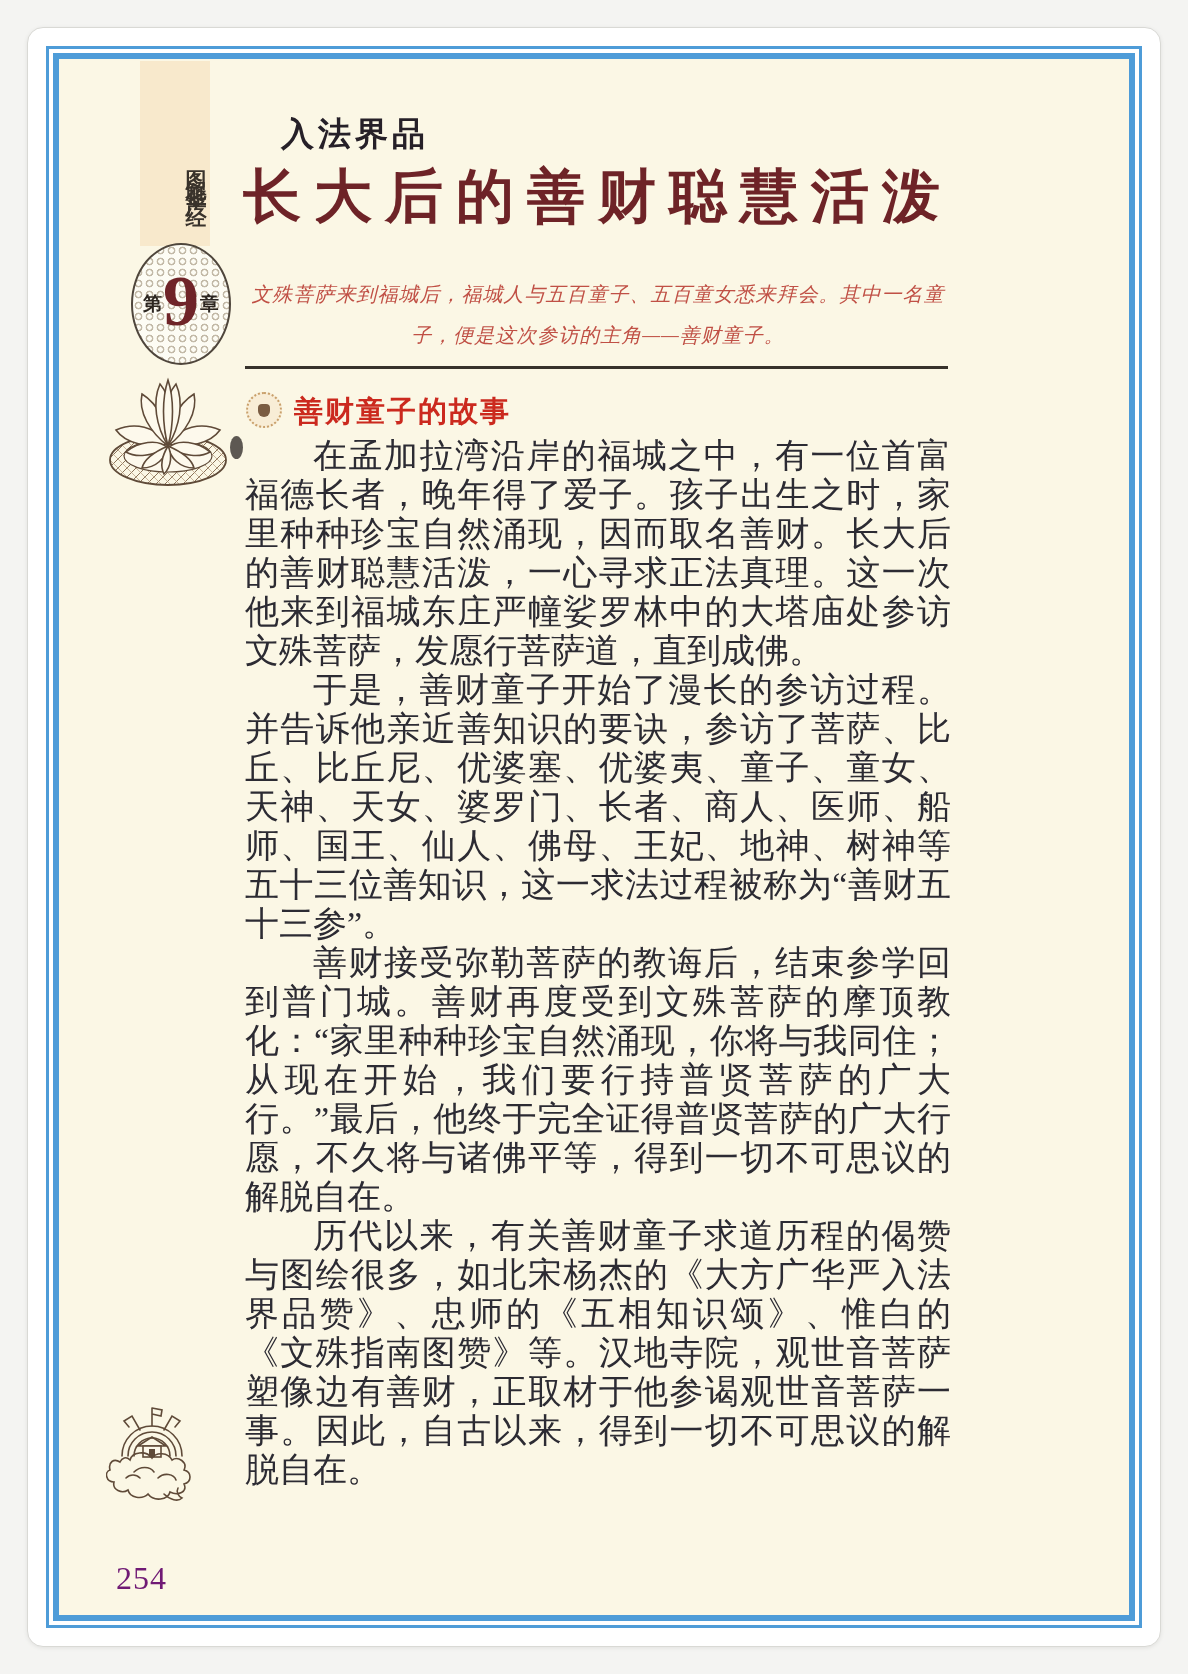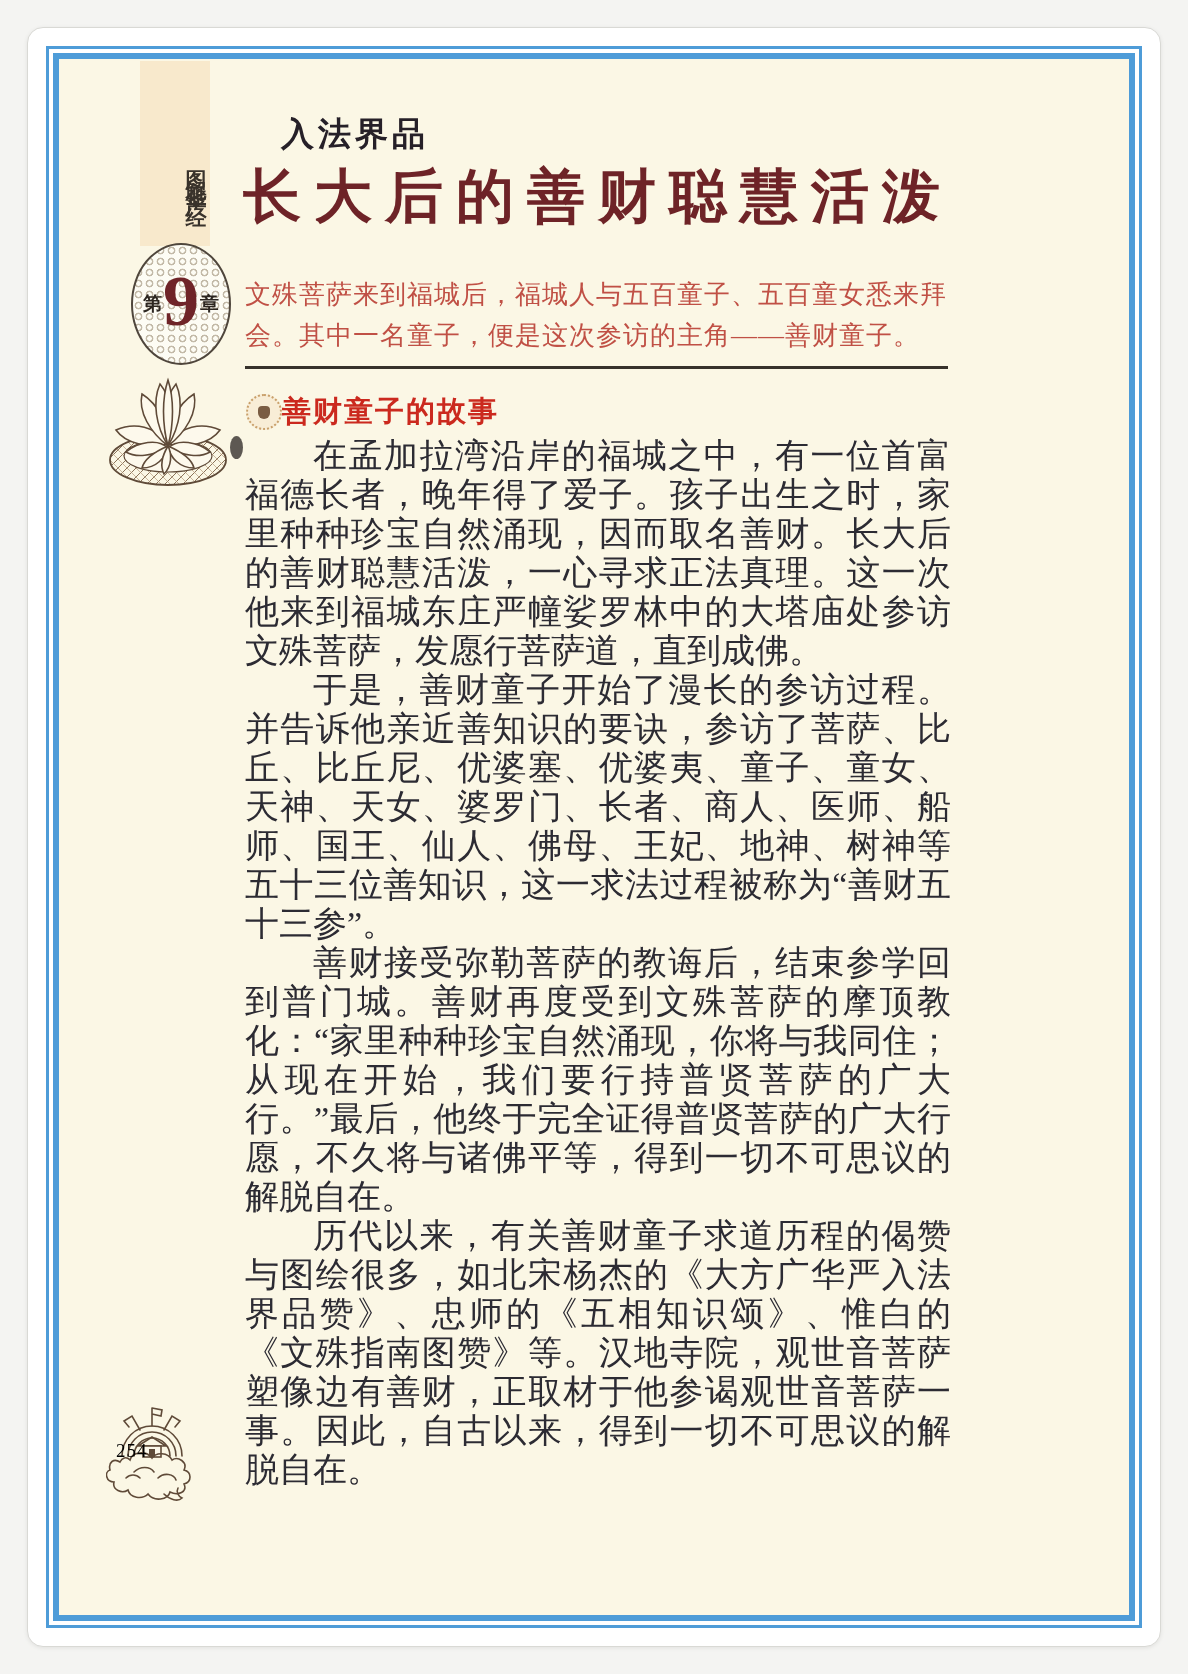--- a/index.html
+++ b/index.html
@@ -47,44 +47,44 @@
     font-size:19px;font-weight:700;color:#2c2620;
     font-family:"Liberation Sans",sans-serif;
   }
   .chapter-badge .num{
     font-size:72px;line-height:72px;font-weight:700;color:#6f2428;
     font-family:"Liberation Serif",serif;margin:0 1px 6px 1px;
   }
   .lotus{position:absolute;left:100px;top:360px;width:136px;height:132px;}
   .temple{position:absolute;left:106px;top:1400px;width:92px;height:104px;}
   .page-number{
-    position:absolute;left:116px;top:1440px;
-    font-size:19px;color:#000000;letter-spacing:1px;
+    position:absolute;left:116px;top:1560px;
+    font-size:32px;color:#701a75;letter-spacing:1px;
   }
   .kicker{
     position:absolute;left:245px;top:112px;
     font-size:33px;font-weight:700;letter-spacing:4px;color:#262028;margin-left:36px;
   }
   .page-title{
     position:absolute;left:243px;top:158px;width:705px;
     font-size:58px;font-weight:700;letter-spacing:13px;color:#6e2327;
     white-space:nowrap;
   }
   .intro{
     position:absolute;left:245px;top:274px;width:706px;
-    font-size:26px;line-height:41px;color:#c05045;
-    letter-spacing:1px;
+    font-size:20px;line-height:41px;color:#c05045;
+    font-style:italic;letter-spacing:1px;text-align:center;
   }
   .rule{
     position:absolute;left:245px;top:366px;width:703px;height:2.5px;
     background:#37322b;
   }
   .section-head{
     position:absolute;left:246px;top:392px;width:600px;height:40px;
-    display:flex;align-items:center;gap:0;
+    display:flex;align-items:flex-start;gap:12px;
   }
   .seal-icon{
     width:36px;height:36px;border-radius:50%;
     border:2px dotted #c9a06b;background:#f8edd6;box-sizing:border-box;
     display:flex;align-items:center;justify-content:center;
   }
   .seal-icon .core{
     width:12px;height:13px;border-radius:4px 4px 6px 6px;
     background:#7a5c42;
   }

